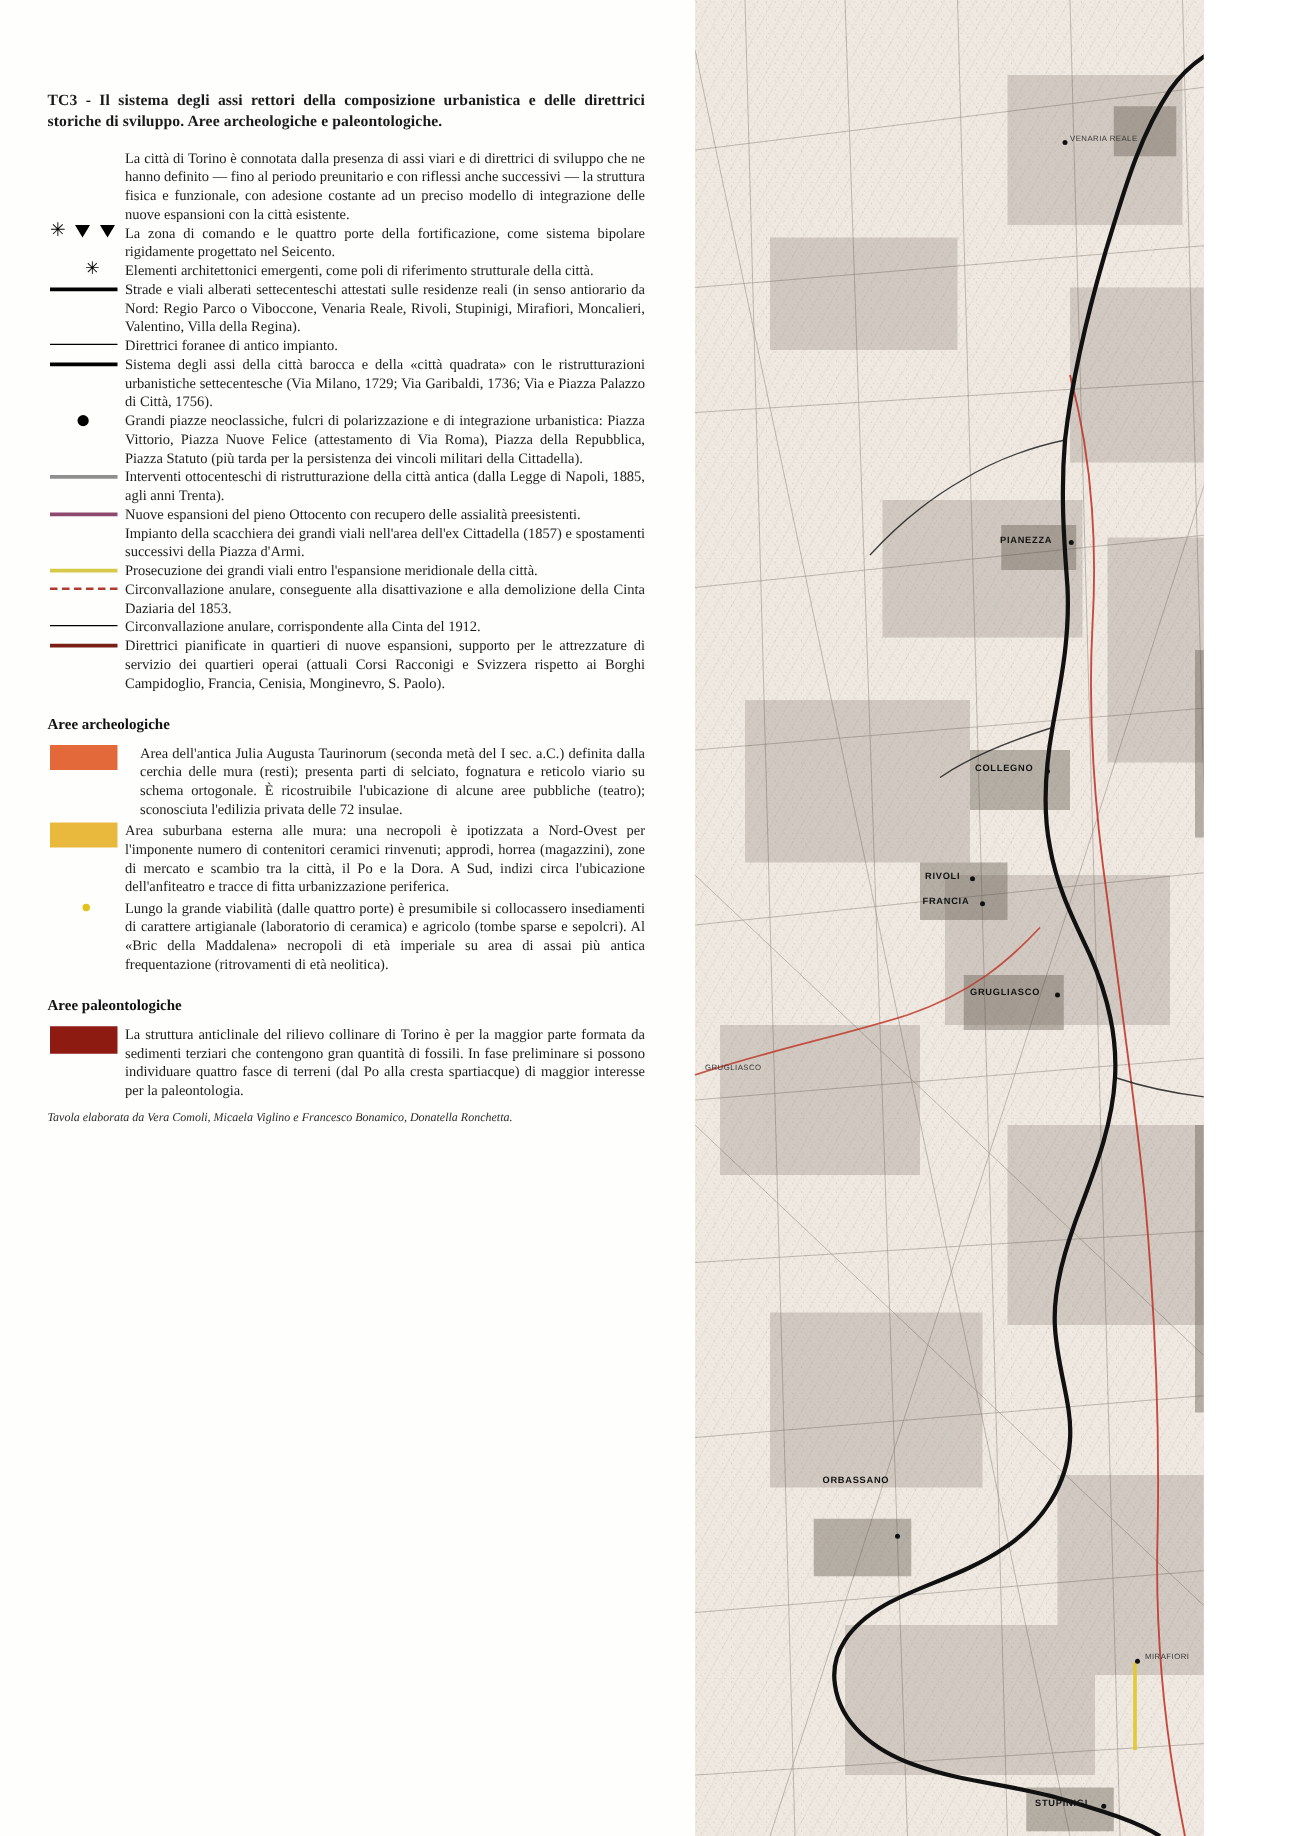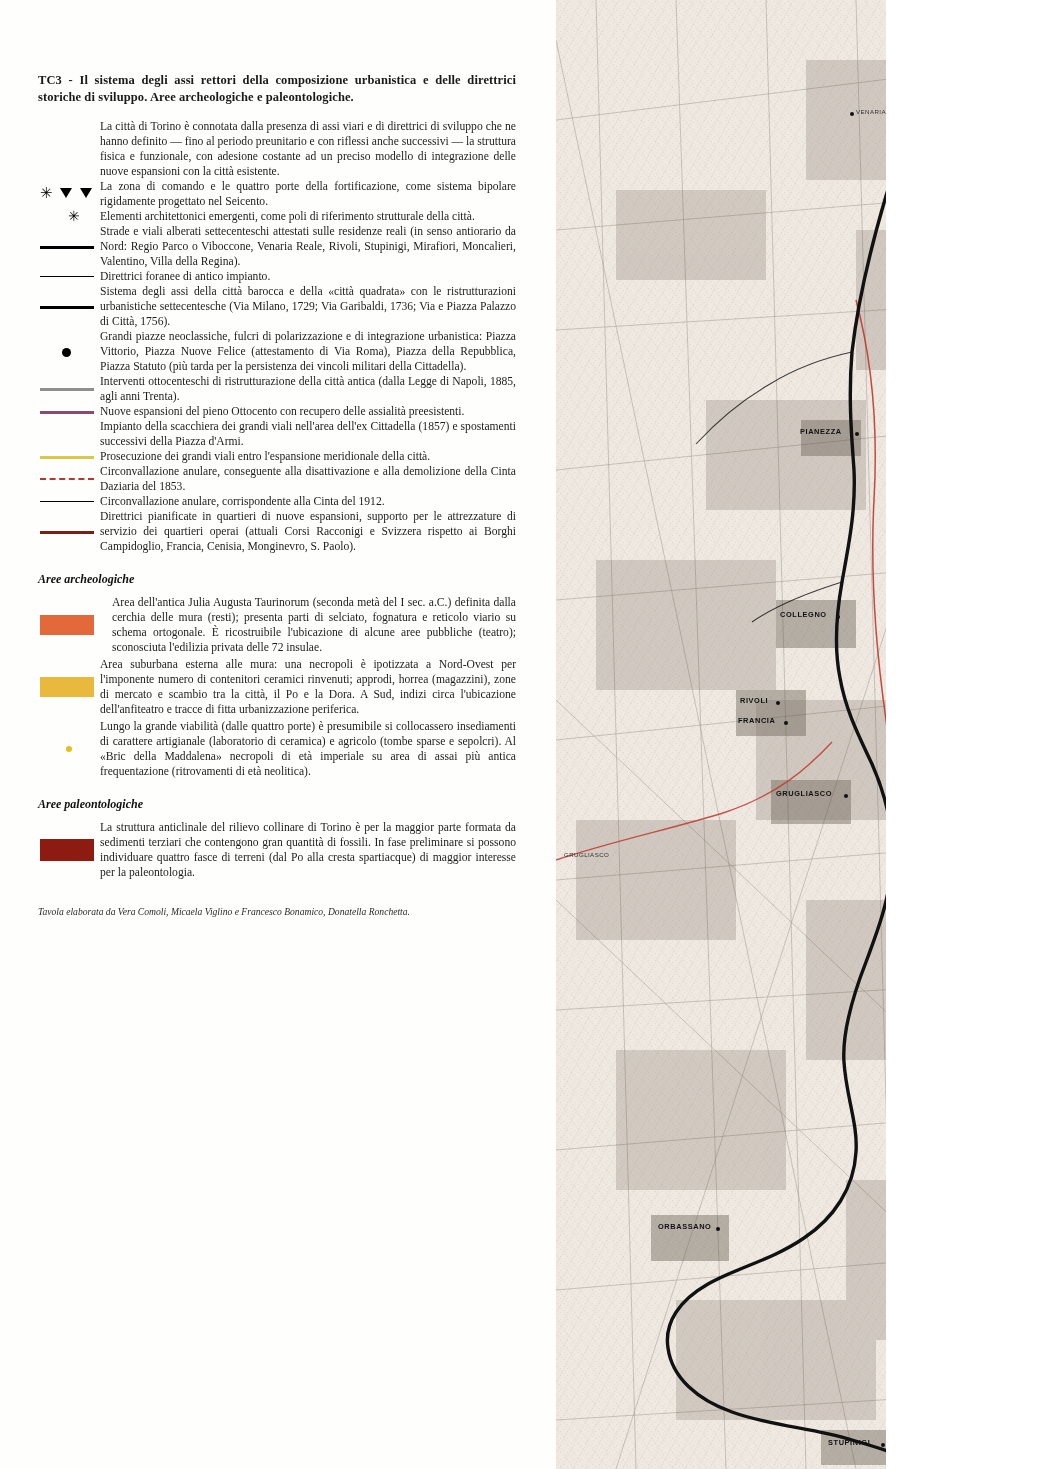--- a/index.html
+++ b/index.html
@@ -2,21 +2,21 @@
 <html><head>
 <meta charset="utf-8">
 <style>
   html, body {
     margin: 0;
     padding: 0;
     background: #ffffff;
   }
   .page {
     position: relative;
-    width: 886px;
+    width: 963px;
     height: 1469px;
     background: #f9a8d4;
     overflow: hidden;
     font-family: "Liberation Serif", serif;
   }
 
   
   .legend-col {
     position: absolute;
     left: 0;
@@ -43,21 +43,21 @@
     text-align: justify;
     margin-bottom: 14px;
     letter-spacing: 0.1px;
   }
 
   
   .rows { display: block; }
 
   .row {
     display: flex;
-    align-items: center;
+    align-items: flex-start;
     margin-bottom: 0px;
   }
   .sym {
     width: 62px;
     min-width: 62px;
     position: relative;
     height: 14px;
     flex: 0 0 62px;
   }
   .txt {
@@ -143,25 +143,24 @@
   }
   .sym-swatch.orange { background: #e4693a; }
   .sym-swatch.gold   { background: #e8b93c; }
   .sym-swatch.maroon { background: #8d1b12; }
 
   .section-head {
     font-weight: bold;
     font-size: 12px;
     color: #111;
     margin: 18px 0 8px 0;
-    font-style: italic;
   }
 
   .credit {
-    margin-top: 26px;
+    margin-top: 9px;
     font-size: 9.6px;
     font-style: italic;
     color: #2a2a2a;
     line-height: 1.3;
     width: 470px;
   }
 
   
   .map-col {
     position: absolute;
@@ -457,21 +456,21 @@
     <div class="label-dot" style="left:220px; top:701px;"></div>
 
     <div class="map-label" style="left:182px; top:716px;">FRANCIA</div>
     <div class="label-dot" style="left:228px; top:721px;"></div>
 
     <div class="map-label" style="left:220px; top:789px;">GRUGLIASCO</div>
     <div class="label-dot" style="left:288px; top:794px;"></div>
 
     <div class="map-label small" style="left:8px; top:851px;">GRUGLIASCO</div>
 
-    <div class="map-label" style="left:102px; top:1222px;">ORBASSANO</div>
+    <div class="map-label" style="left:102px; top:1179px;">ORBASSANO</div>
     <div class="label-dot" style="left:160px; top:1227px;"></div>
 
     <div class="map-label small" style="left:360px; top:1322px;">MIRAFIORI</div>
     <div class="label-dot" style="left:352px; top:1327px;"></div>
 
     <div class="map-label" style="left:272px; top:1438px;">STUPINIGI</div>
     <div class="label-dot" style="left:325px; top:1443px;"></div>
   </div>
 
 </div>

